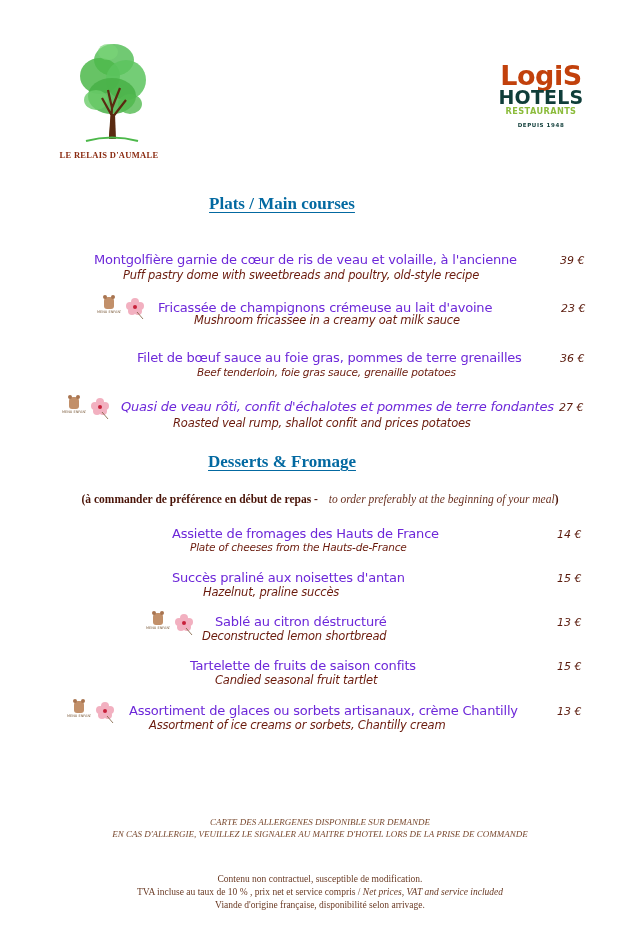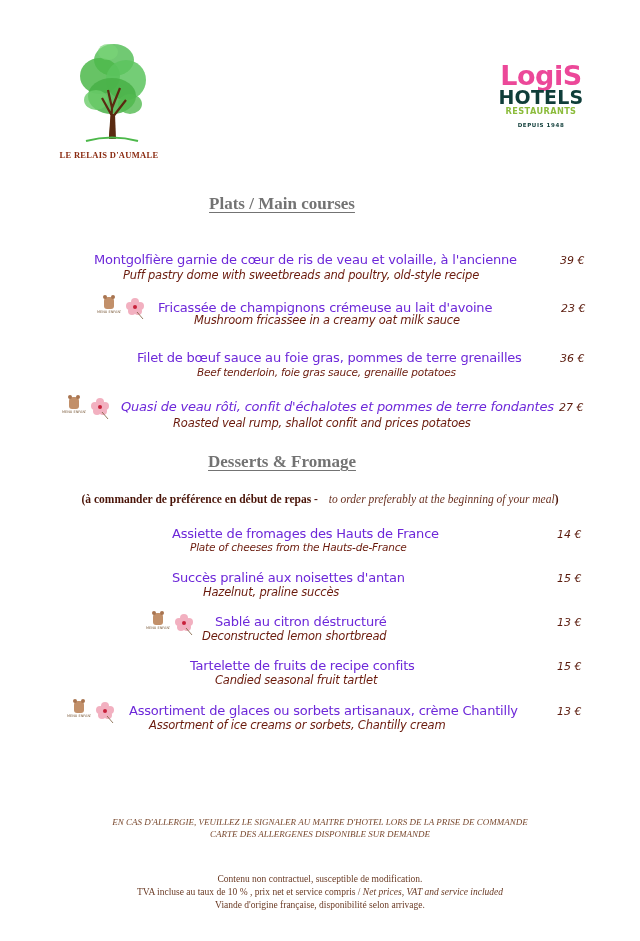--- a/index.html
+++ b/index.html
@@ -3,26 +3,26 @@
   <meta charset="utf-8">
   <style>
     html, body { margin: 0; padding: 0; background: #ffffff; }
     body { width: 640px; height: 941px; position: relative; overflow: hidden; font-family: "DejaVu Sans", sans-serif; color: #5a1a0c; }
 
     .logo-left { position: absolute; left: 62px; top: 38px; width: 100px; text-align: center; }
     .logo-left svg { display: block; margin: 0 auto; }
     .logo-left .brand { font-family: "Liberation Serif", serif; font-weight: bold; font-size: 8.5px; color: #8a2a10; letter-spacing: 0.3px; margin-top: 4px; margin-left: -6px; }
 
     .logo-right { position: absolute; left: 496px; top: 64px; width: 90px; text-align: center; }
-    .logo-right .l1 { font-family: "DejaVu Sans", sans-serif; font-weight: bold; font-size: 27px; color: #ec4899; line-height: 24px; letter-spacing: -0.5px; }
+    .logo-right .l1 { font-family: "DejaVu Sans", sans-serif; font-weight: bold; font-size: 27px; color: #c2410c; line-height: 24px; letter-spacing: -0.5px; }
     .logo-right .l2 { font-family: "DejaVu Sans", sans-serif; font-weight: bold; font-size: 19px; color: #0f3d39; line-height: 18px; letter-spacing: 0.2px; }
     .logo-right .l3 { font-family: "DejaVu Sans", sans-serif; font-weight: bold; font-size: 8.2px; color: #8cbc3c; line-height: 11px; letter-spacing: 0.4px; }
     .logo-right .l4 { font-family: "DejaVu Sans", sans-serif; font-weight: bold; font-size: 5.5px; color: #0f3d39; line-height: 10px; margin-top: 3px; letter-spacing: 0.6px; }
 
-    .section-title { position: absolute; left: 0; width: 564px; text-align: center; font-family: "Liberation Serif", serif; font-weight: bold; font-size: 17px; color: #737373; }
+    .section-title { position: absolute; left: 0; width: 564px; text-align: center; font-family: "Liberation Serif", serif; font-weight: bold; font-size: 17px; color: #0369a1; }
     .section-title span { text-decoration: underline; text-underline-offset: 3px; }
 
     .dish { position: absolute; left: 0; width: 640px; }
     .dish .fr { position: absolute; font-size: 13px; color: #6d28d9; white-space: nowrap; letter-spacing: -0.2px; }
     .dish .en { position: absolute; font-size: 11.5px; font-style: italic; color: #6a1a0c; white-space: nowrap; letter-spacing: -0.2px; }
     .dish .price { position: absolute; left: 556px; width: 30px; font-size: 11px; font-style: italic; color: #5a1a0c; white-space: nowrap; }
 
     .badges { position: absolute; display: flex; align-items: center; gap: 4px; }
     .kid-badge { width: 24px; height: 22px; position: relative; }
     .kid-badge .bear { position: absolute; left: 7px; top: 0; width: 10px; height: 12px; background: #c2906a; border-radius: 4px 4px 3px 3px; }
@@ -165,21 +165,21 @@
         <circle cx="10" cy="10" r="2" fill="#c8203a"></circle>
         <path d="M12 15 L18 22" stroke="#7a5a3a" stroke-width="0.8"></path>
       </svg>
   </div>
   <div class="fr" style="left:215px;top:0;">Sablé au citron déstructuré</div>
   <div class="en" style="left:202px;top:15px;">Deconstructed lemon shortbread</div>
   <div class="price" style="left:557px;top:2px;">13 €</div>
 </div>
 
 <div class="dish" style="top:658px;">
-  <div class="fr" style="left:190px;top:0;">Tartelette de fruits de recipe confits</div>
+  <div class="fr" style="left:190px;top:0;">Tartelette de fruits de saison confits</div>
   <div class="en" style="left:215px;top:15px;">Candied seasonal fruit tartlet</div>
   <div class="price" style="left:557px;top:2px;">15 €</div>
 </div>
 
 <div class="dish" style="top:703px;">
   <div class="badges" style="left:67px;top:-2px;">
     <div class="kid-badge">
         <div class="bear"></div>
         <div class="txt">MENU ENFANT</div>
       </div>
@@ -194,21 +194,21 @@
         <circle cx="10" cy="10" r="2" fill="#c8203a"></circle>
         <path d="M12 15 L18 22" stroke="#7a5a3a" stroke-width="0.8"></path>
       </svg>
   </div>
   <div class="fr" style="left:129px;top:0;">Assortiment de glaces ou sorbets artisanaux, crème Chantilly</div>
   <div class="en" style="left:149px;top:15px;">Assortment of ice creams or sorbets, Chantilly cream</div>
   <div class="price" style="left:557px;top:2px;">13 €</div>
 </div>
 
 <div class="allergy" style="top:816px;">
+  <div>CARTE DES ALLERGENES DISPONIBLE SUR DEMANDE</div>
   <div>EN CAS D'ALLERGIE, VEUILLEZ LE SIGNALER AU MAITRE D'HOTEL LORS DE LA PRISE DE COMMANDE</div>
-  <div>CARTE DES ALLERGENES DISPONIBLE SUR DEMANDE</div>
 </div>
 
 <div class="footer" style="top:873px;">
   <div>Contenu non contractuel, susceptible de modification.</div>
   <div><span>TVA incluse au taux de 10 % , prix net et service compris / </span><i>Net prices, VAT and service included</i></div>
   <div>Viande d'origine française, disponibilité selon arrivage.</div>
 </div>
 
 </body></html>

